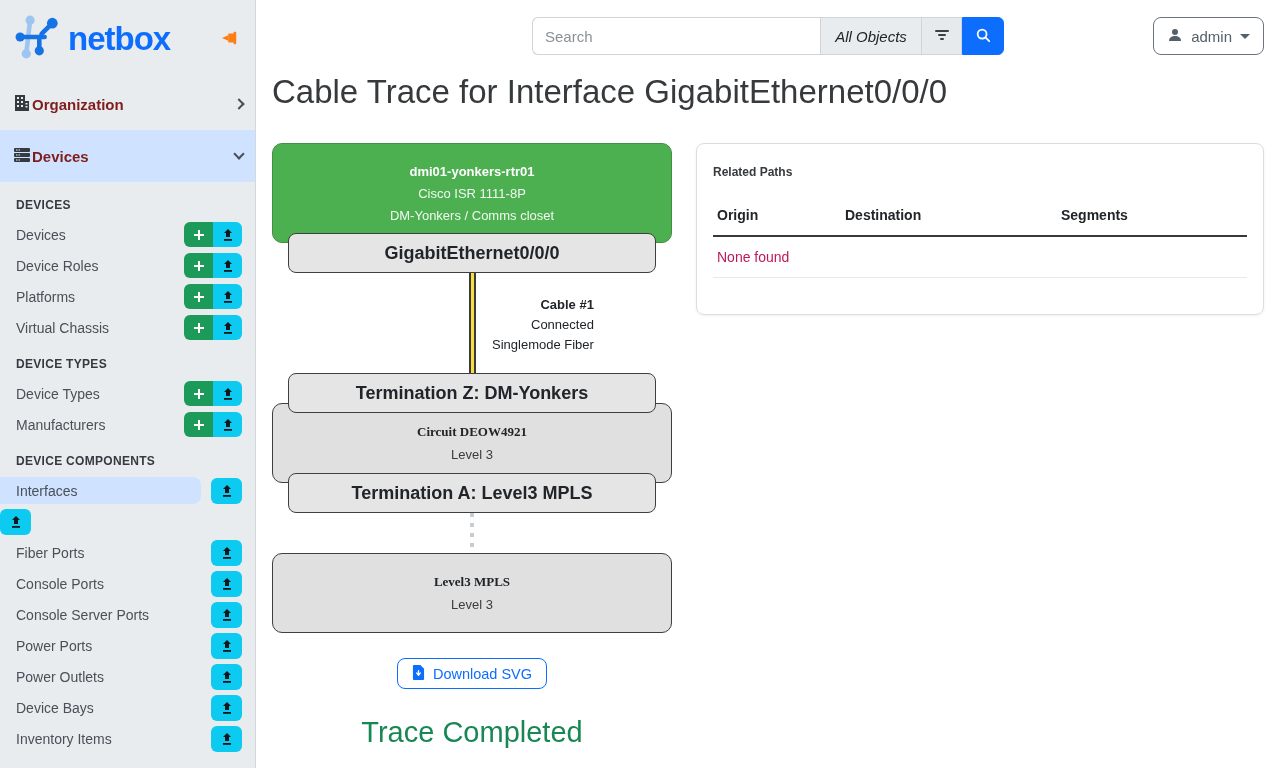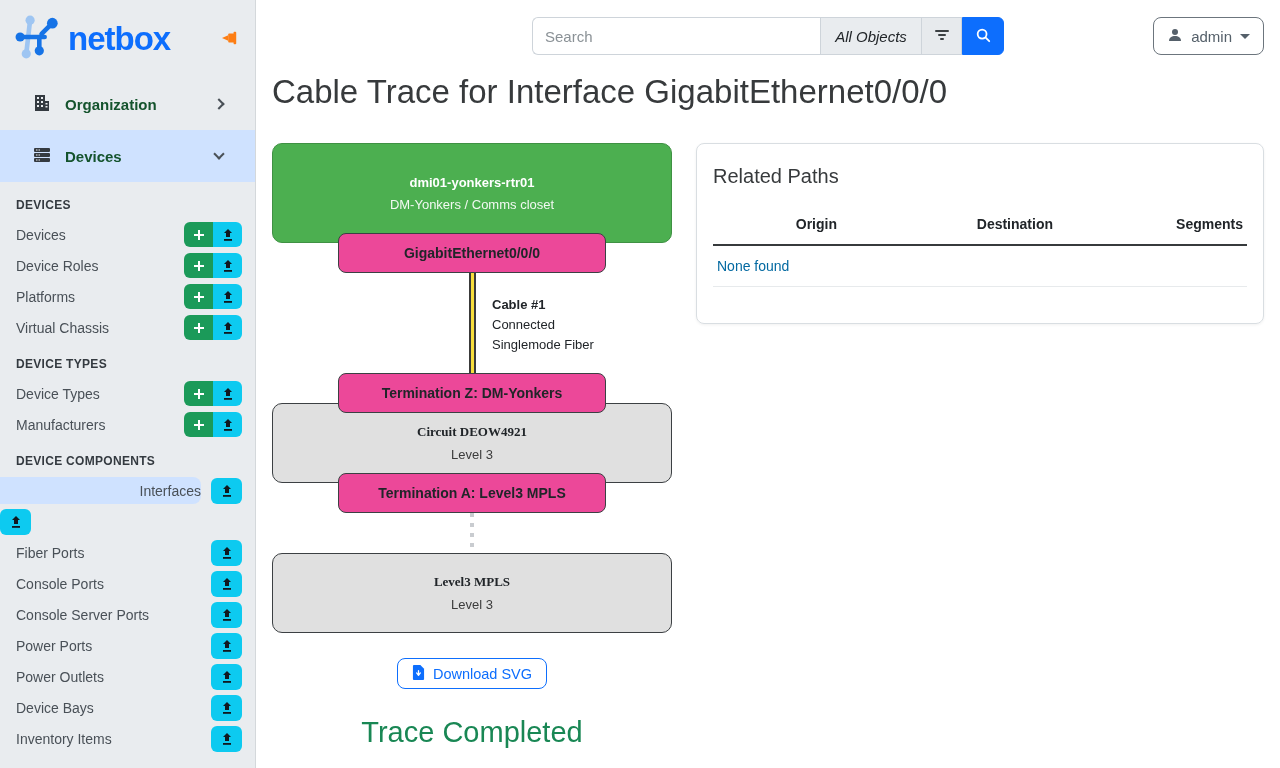--- a/index.html
+++ b/index.html
@@ -5,31 +5,31 @@
   * { margin:0; padding:0; box-sizing:border-box; }
   html,body { width:1280px; height:768px; overflow:hidden; font-family:"Liberation Sans",sans-serif; background:#fff; }
   body { display:flex; }
 
   
   .sidebar { width:256px; flex-shrink:0; background:#e9ecef; border-right:1px solid #d4d8db; overflow:hidden; }
   .brand { height:78px; display:flex; align-items:center; padding:8px 14px; position:relative; }
   .wordmark { font-size:33px; font-weight:700; color:#0d6efd; letter-spacing:-1px; margin-left:8px; }
   .pin-btn { position:absolute; right:16px; top:30px; background:none; border:none; cursor:pointer; }
 
-  .group { height:52px; display:flex; align-items:center; gap:13px; padding:0 32px; font-size:15px; font-weight:600; color:#14532d; cursor:pointer; }
+  .group { height:52px; display:flex; align-items:center; padding:0 12px; font-size:15px; font-weight:600; color:#7f1d1d; cursor:pointer; }
   .group.active { background:#cfe2ff; }
   .chev { width:8px; height:8px; border-right:2px solid #495057; border-bottom:2px solid #495057; margin-left:auto; }
   .chev.right { transform:rotate(-45deg); }
   .chev.down  { transform:rotate(45deg); margin-top:-4px; }
 
   .menu { padding-top:2px; }
   .heading { font-size:12px; font-weight:700; color:#343a40; letter-spacing:.3px; padding:0 16px; margin:14px 0 7px; }
   .item { height:31px; display:flex; align-items:center; gap:10px; padding:0 13px 0 0; cursor:pointer; }
   .lblwrap { flex:1; height:27px; display:flex; align-items:center; padding-left:16px; border-radius:0 8px 8px 0; }
-  .item.active .lblwrap { background:#cfe2ff;justify-content:flex-end; }
+  .item.active .lblwrap { background:#cfe2ff; }
   .item .lbl { font-size:14px; color:#495057; }
   .btn-pair { display:flex; }
   .btn-add { width:29px; height:25px; background:#1b9a59; border:none; border-radius:6px 0 0 6px; display:flex; align-items:center; justify-content:center; cursor:pointer; }
   .btn-import { width:29px; height:25px; background:#0dcaf0; border:none; border-radius:0 6px 6px 0; display:flex; align-items:center; justify-content:center; cursor:pointer; }
   .btn-import.solo { width:31px; height:26px; border-radius:6px; }
 
   
   .main { flex:1; background:#fff; padding:0 16px; position:relative; }
   .topbar { height:70px; display:flex; justify-content:center; align-items:flex-start; padding-top:17px; position:relative; }
   .sg { display:flex; height:38px; width:472px; }
@@ -47,39 +47,39 @@
   .trace-col { width:400px; display:flex; flex-direction:column; align-items:center; }
 
   .node { width:400px; border:1px solid #3c4043; border-radius:10px; text-align:center; position:relative; z-index:1; display:flex; flex-direction:column; justify-content:center; gap:7px; cursor:pointer; }
   .node.near { height:100px; background:#4caf50; border-color:#3f9143; }
   .node.near .n1 { font-size:13px; font-weight:700; color:#fff; }
   .node.near .n2, .node.near .n3 { font-size:13px; color:#f2f9f2; }
   .node.gray { height:80px; background:#e0e0e0; }
   .node .g1 { font-size:13px; font-weight:700; color:#212529;font-family:Liberation Serif, serif; }
   .node .g2 { font-size:13px; color:#3c3c3c; }
 
-  .term { width:268px; height:40px; background:#ec4899; border:1px solid #3c4043; border-radius:8px; display:flex; align-items:center; justify-content:center; font-size:14px; font-weight:700; color:#212529; position:relative; z-index:2; cursor:pointer; }
+  .term { width:368px; height:40px; background:#e5e5e5; border:1px solid #3c4043; border-radius:8px; display:flex; align-items:center; justify-content:center; font-size:18px; font-weight:700; color:#212529; position:relative; z-index:2; cursor:pointer; }
   .overlap-up { margin-top:-10px; }
 
   .cable-wrap { height:100px; width:100%; position:relative; display:flex; justify-content:center; }
   .cable-line { width:7px; height:100%; background:#f8de3c; border-left:2px solid #3a3a3a; border-right:2px solid #3a3a3a; }
-  .cable-label { position:absolute; left:calc(50% + 20px); top:22px; font-size:13px; line-height:20px; color:#212529; text-align:left; }
+  .cable-label { position:absolute; left:calc(50% + 20px); top:22px; font-size:13px; line-height:20px; color:#212529; text-align:right; }
   .cable-label .c1 { font-weight:700; cursor:pointer; }
 
   .dotted { width:4px; height:40px; background:repeating-linear-gradient(to bottom,#c9ccd0 0 4px,transparent 4px 10px); }
 
   .download { margin-top:25px; height:31px; display:flex; align-items:center; gap:8px; background:#fff; border:1px solid #0d6efd; border-radius:8px; color:#0d6efd; font-size:14.5px; padding:0 14px; cursor:pointer; font-family:inherit; }
   .trace-status { margin-top:27px; font-size:29px; color:#198754; }
 
   .card { flex:1; border:1px solid #d9dee2; border-radius:8px; padding:16px 16px 36px; box-shadow:0 1px 3px rgba(0,0,0,.06); }
-  .card h2 { font-size:20px; font-weight:400; color:#373a3c; margin:5px 0 24px; }
+  .card h2 { font-size:12px; font-weight:700; color:#373a3c; margin:5px 0 24px; }
   .card table { width:100%; border-collapse:collapse; font-size:14px; }
-  .card th { text-align:right; font-weight:700; color:#212529; padding:4px 4px 12px; border-bottom:2px solid #373a3c; }
+  .card th { text-align:left; font-weight:700; color:#212529; padding:4px 4px 12px; border-bottom:2px solid #373a3c; }
   .card th:nth-child(1){ width:128px; } .card th:nth-child(2){ width:216px; }
-  .card td { padding:12px 4px; color:#0369a1; border-bottom:1px solid #e7eaec; }
+  .card td { padding:12px 4px; color:#be185d; border-bottom:1px solid #e7eaec; }
 </style>
 </head>
 <body>
 
 <aside class="sidebar">
   <div class="brand">
     <span>
       <svg width="46" height="46" viewBox="0 0 60 60">
         <g stroke="#9ec5f2" stroke-width="6" stroke-linecap="round">
           <line x1="21" y1="8" x2="16" y2="52"></line>
@@ -406,20 +406,21 @@
     </button>
   </div>
 
   <h1>Cable Trace for Interface GigabitEthernet0/0/0</h1>
 
   <div class="content">
     <div class="trace-col">
 
       <div class="node near">
         <div class="n1">dmi01-yonkers-rtr01</div>
+        <div class="n2">Cisco ISR 1111-8P</div>
         <div class="n3">DM-Yonkers / Comms closet</div>
       </div>
 
       <div class="term overlap-up">
         <span>GigabitEthernet0/0/0</span>
       </div>
 
       <div class="cable-wrap">
         <div class="cable-line"></div>
         <div class="cable-label">

